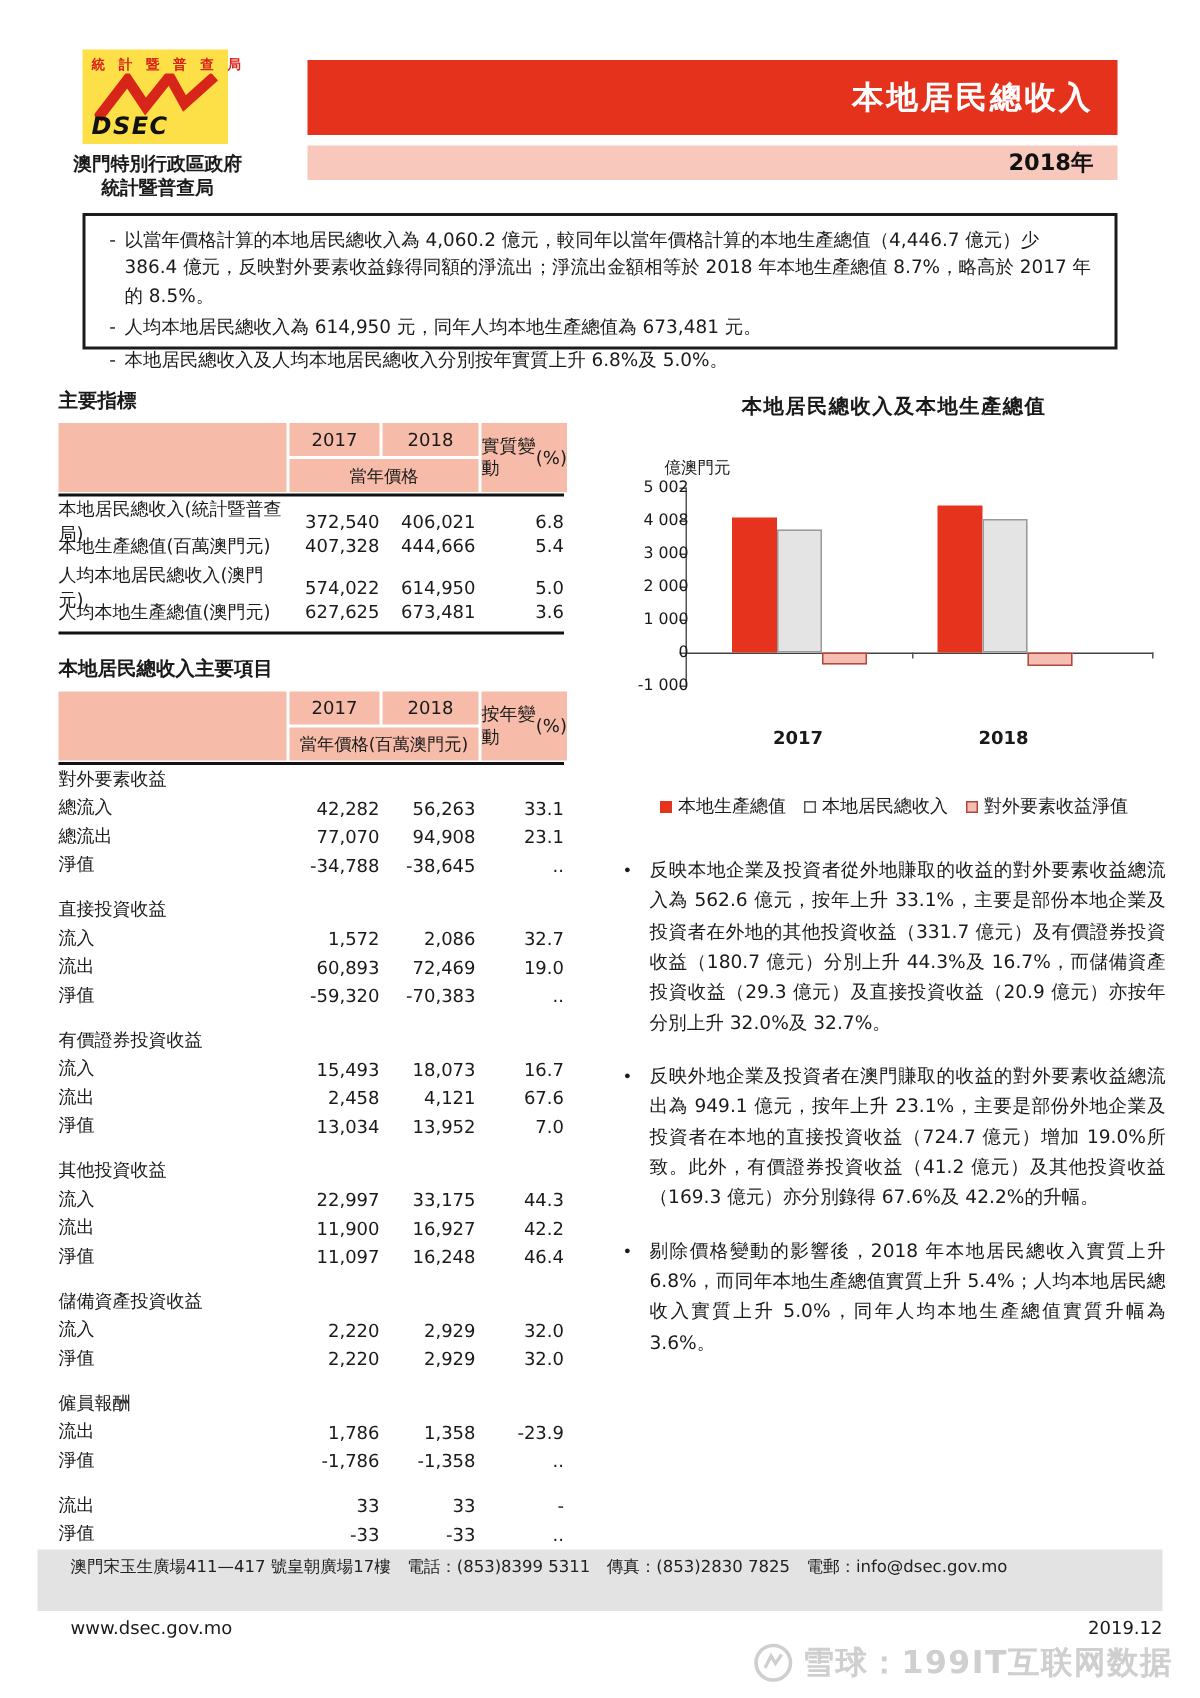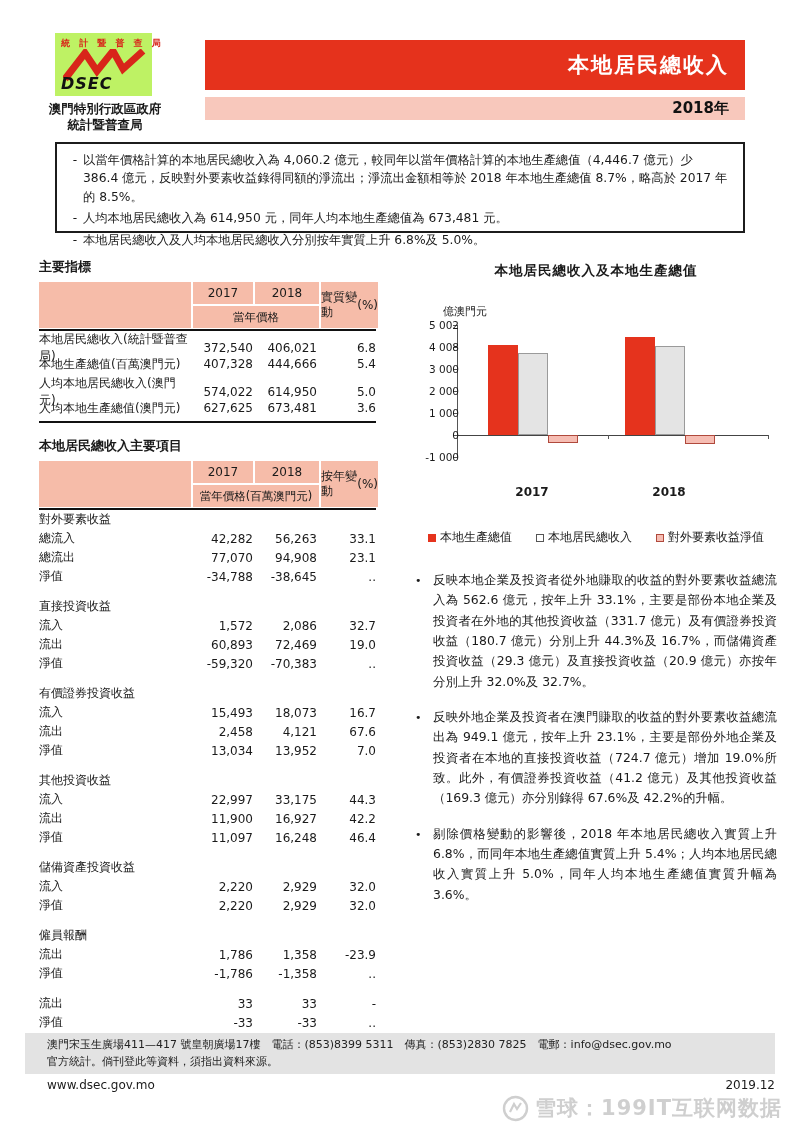--- a/index.html
+++ b/index.html
@@ -1,20 +1,20 @@
 <!DOCTYPE html>
 <html><head>
 <meta charset="utf-8">
 <style>
   * { margin:0; padding:0; box-sizing:border-box; }
   body { background:#fff; font-family:"DejaVu Sans","Liberation Sans",sans-serif; color:#1a1a1a; }
   .page { position:relative; width:800px; height:1132px; background:#ffffff; overflow:hidden; margin:0 auto; }
 
   
-  .logo-box { position:absolute; left:55px; top:33px; width:97px; height:63px; background:#bef264; padding:4px 5px 2px 6px; }
+  .logo-box { position:absolute; left:55px; top:33px; width:97px; height:63px; background:#fde047; padding:4px 5px 2px 6px; }
   .logo-agency { color:#d8251a; font-size:9px; font-weight:bold; letter-spacing:3px; white-space:nowrap; }
   .logo-zigzag { position:absolute; left:8px; top:16px; }
   .logo-acronym { position:absolute; left:6px; bottom:3px; font-size:16px; font-weight:bold; font-style:italic; color:#111; letter-spacing:1px; }
   .gov-lines { position:absolute; left:30px; top:101px; width:150px; text-align:center; font-weight:bold; font-size:12.5px; line-height:1.3; }
   .banner-red { position:absolute; left:205px; top:40px; width:540px; height:50px; background:#e5321c; color:#fff;
                 display:flex; align-items:center; justify-content:flex-end; padding-right:16px; font-size:21px; font-weight:bold; letter-spacing:2px; }
   .banner-pink { position:absolute; left:205px; top:97px; width:540px; height:23px; background:#f8c8bc; color:#111;
                  display:flex; align-items:center; justify-content:flex-end; padding-right:16px; font-size:15px; font-weight:bold; }
 
   
@@ -48,21 +48,21 @@
   .chart-title { text-align:center; font-size:13.5px; font-weight:bold; margin-top:4px; letter-spacing:1px; }
   .chart-unit { font-size:11px; margin:24px 0 4px 28px; }
   .chart-wrap { position:relative; height:200px; }
   .plot { position:absolute; left:42px; top:2px; width:312px; height:132px; border-left:1px solid #555; }
   .axis-zero { position:absolute; left:0; width:100%; border-top:1.5px solid #444; }
   .ytick-label { position:absolute; right:318px; width:40px; text-align:right; font-size:10.5px; transform:translateY(-50%); }
   .ytick-mark { position:absolute; left:-5px; width:5px; border-top:1px solid #555; }
   .bar { position:absolute; }
   .xlab { position:absolute; top:162px; font-size:12px; font-weight:bold; width:60px; text-align:center; }
   .x-endtick { position:absolute; width:1px; height:4px; background:#555; }
-  .legend { display:flex; justify-content:center; gap:24px; margin-top:6px; font-size:12px; }
+  .legend { display:flex; justify-content:center; gap:12px; margin-top:6px; font-size:12px; }
   .legend .item { display:flex; align-items:center; gap:4px; }
   .swatch { width:8px; height:8px; flex:none; }
 
   
   .analysis { margin-top:24px; }
   .a-item { display:flex; font-size:12.4px; line-height:1.64; margin-bottom:15px; }
   .a-item .bullet { width:18px; flex:none; font-size:11px; padding-top:2px; }
   .a-item .txt { flex:1; text-align:justify; }
 
   
@@ -341,21 +341,20 @@
         </div>
         <div class="a-item">
           <div class="bullet">•</div>
           <div class="txt">剔除價格變動的影響後，2018 年本地居民總收入實質上升 6.8%，而同年本地生產總值實質上升 5.4%；人均本地居民總收入實質上升 5.0%，同年人均本地生產總值實質升幅為 3.6%。</div>
         </div>
       </div>
   </div>
 
   <div class="footer-gray">
     <div>澳門宋玉生廣場411—417 號皇朝廣場17樓　電話：(853)8399 5311　傳真：(853)2830 7825　電郵：info@dsec.gov.mo</div>
-    <div>官方統計。倘刊登此等資料，須指出資料來源。</div>
   </div>
   <div class="footer-row">
     <span class="site">www.dsec.gov.mo</span>
     <span>2019.12</span>
   </div>
   <div class="watermark">
     <svg width="27" height="27" viewBox="0 0 27 27">
       <circle cx="13.5" cy="13.5" r="11.5" fill="none" stroke="#cfcfcf" stroke-width="2.4"></circle>
       <polyline points="8,17 12,9 15,14 19,8" fill="none" stroke="#cfcfcf" stroke-width="2.2"></polyline>
     </svg>

